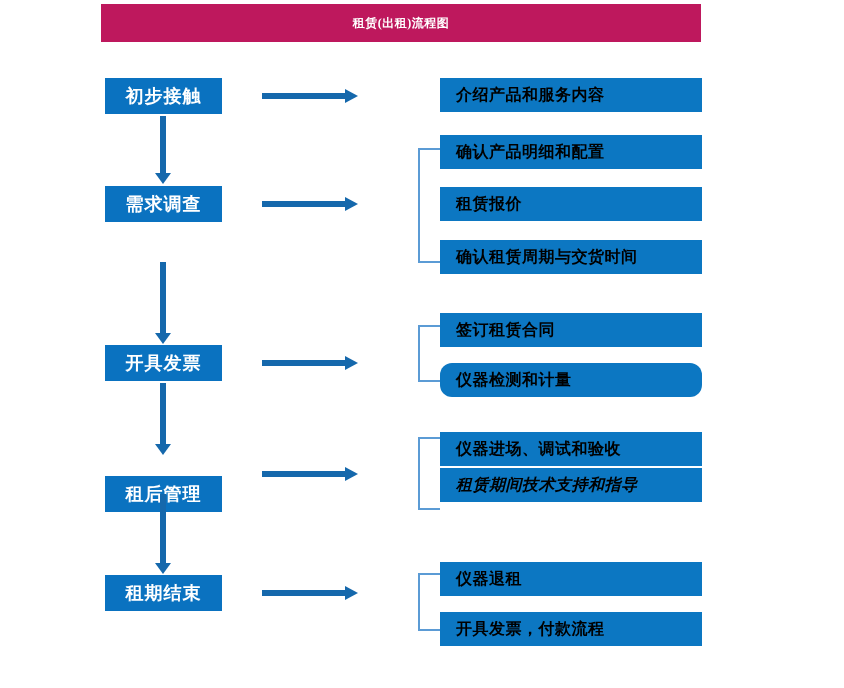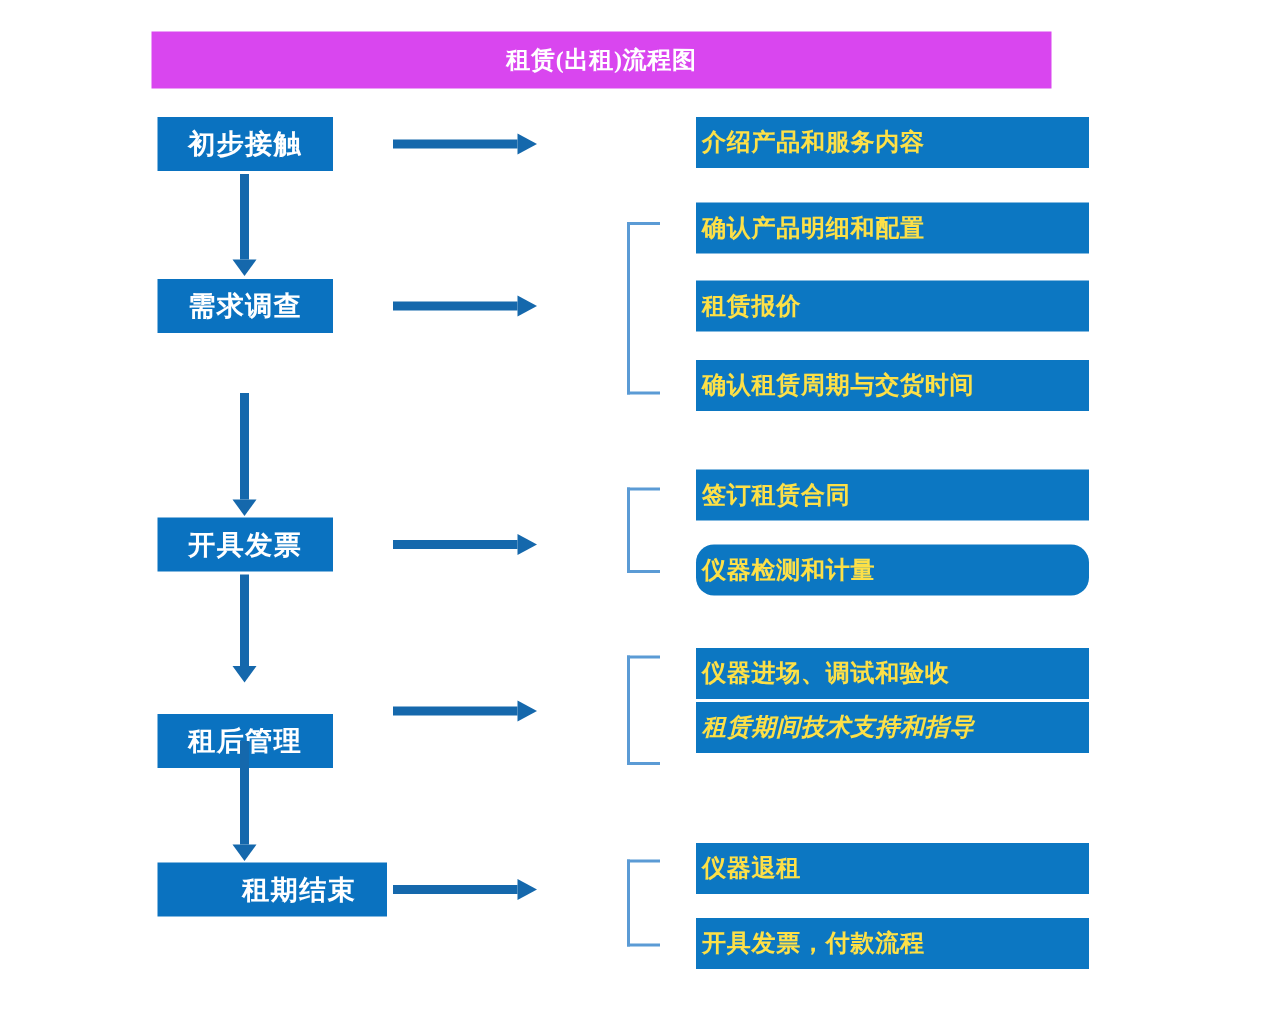--- a/index.html
+++ b/index.html
@@ -17,26 +17,26 @@
     position: relative;
     width: 844px;
     height: 688px;
     background: #ffffff;
   }
 
   
   .title-bar {
     position: absolute;
     left: 101px;
-    top: 21px;
+    top: 4px;
     width: 600px;
     height: 38px;
-    background: #d946ef;
+    background: #be185d;
     color: #ffffff;
-    font-size: 16px;
+    font-size: 12px;
     font-weight: bold;
     display: flex;
     align-items: center;
     justify-content: center;
     letter-spacing: 0.5px;
   }
 
   
   .stage-box {
     position: absolute;
@@ -52,29 +52,28 @@
     letter-spacing: 1px;
   }
 
   
   .detail-box {
     position: absolute;
     left: 440px;
     width: 262px;
     height: 34px;
     background: #0C77C2;
-    color: #fde047;
+    color: #000000;
     font-size: 16px;
     font-weight: bold;
     display: flex;
     align-items: center;
-    padding-left: 4px;
+    padding-left: 16px;
     box-sizing: border-box;
     letter-spacing: 0.5px;
-    margin-left: 24px;
   }
 
   
   .v-arrow {
     position: absolute;
     width: 20px;
   }
   .v-arrow .shaft {
     position: absolute;
     left: 7px;
@@ -132,21 +131,21 @@
 <body>
 
 <div id="canvas">
 
   <div class="title-bar">租赁(出租)流程图</div>
 
   <div class="stage-box" style="left:105px; top:186px;">需求调查</div>
   <div class="stage-box" style="left:105px; top:78px;">初步接触</div>
   <div class="stage-box" style="left:105px; top:345px;">开具发票</div>
   <div class="stage-box" style="left:105px; top:476px;">租后管理</div>
-  <div class="stage-box" style="left:105px; top:575px;padding-left:36px;">租期结束</div>
+  <div class="stage-box" style="left:105px; top:575px;">租期结束</div>
 
   <div class="v-arrow" style="left:153px; top:116px; height:68px;">
     <div class="shaft" style="height:57px;"></div>
     <div class="head" style="top:57px;"></div>
   </div>
   <div class="v-arrow" style="left:153px; top:262px; height:82px;">
     <div class="shaft" style="height:71px;"></div>
     <div class="head" style="top:71px;"></div>
   </div>
   <div class="v-arrow" style="left:153px; top:383px; height:72px;">

